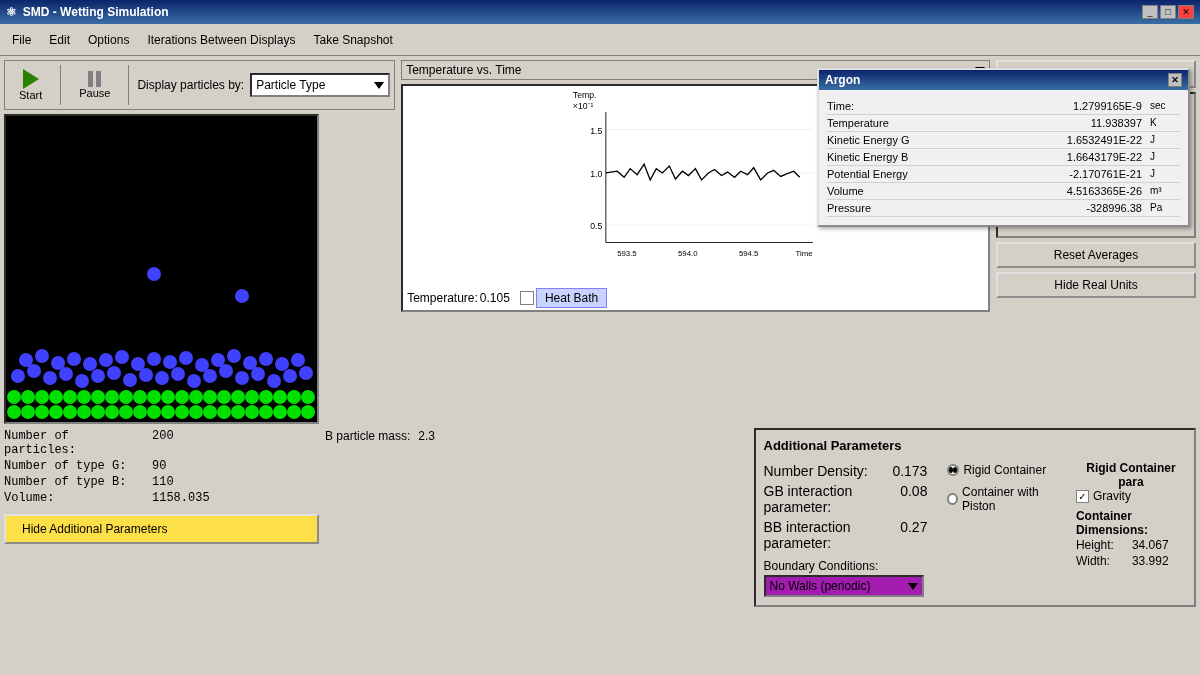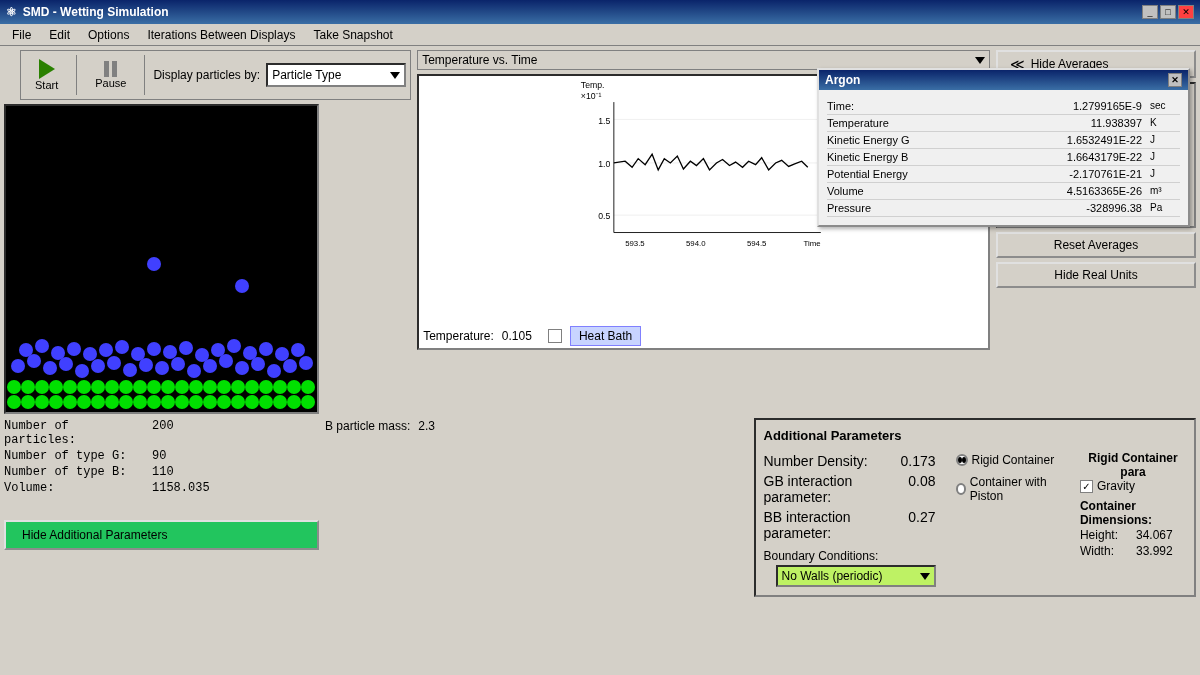--- a/index.html
+++ b/index.html
@@ -30,21 +30,21 @@
       display: flex; align-items: center; justify-content: center;
       font-size: 9px; cursor: pointer; color: #000;
     }
     .title-bar-btn.close { background: #ff4040; }
     
     .menu-bar {
       background: #d4d0c8;
       padding: 2px 4px;
       display: flex;
       gap: 2px;
-      height: 22px;
+      height: 32px;
       align-items: center;
       border-bottom: 1px solid #808080;
     }
     .menu-item {
       padding: 2px 8px;
       cursor: pointer;
       font-size: 12px;
     }
     
     .main-content {
@@ -61,21 +61,20 @@
       align-items: flex-start;
     }
     
     .controls-bar {
       display: flex;
       align-items: center;
       gap: 8px;
       background: #d4d0c8;
       padding: 4px;
       border: 1px solid #808080;
-      margin-left: 16px;
     }
     .btn-start {
       display: flex; flex-direction: column; align-items: center;
       cursor: pointer; padding: 4px 10px;
       font-size: 11px;
     }
     .btn-pause {
       display: flex; flex-direction: column; align-items: center;
       cursor: pointer; padding: 4px 10px;
       font-size: 11px;
@@ -202,26 +201,26 @@
     }
     .info-row {
       display: flex;
       gap: 8px;
       padding: 1px 0;
       font-size: 12px;
       font-family: Liberation Mono, monospace;
     }
     .info-label { width: 140px; }
     .hide-additional-btn {
-      background: #22c55e;
+      background: #fde047;
       border: 2px outset #e0e0e0;
       padding: 6px 16px;
       cursor: pointer;
       font-size: 12px;
-      margin-top: 24px;
+      margin-top: 8px;
     }
     .b-particle-row {
       display: flex; gap: 8px; font-size: 12px;
       padding: 1px 0;
     }
     
     .argon-panel {
       position: absolute;
       top: 68px;
       right: 10px;
@@ -304,34 +303,32 @@
     }
     .check-box {
       width: 13px; height: 13px;
       border: 1px solid #808080;
       background: white;
       display: flex; align-items: center; justify-content: center;
       font-size: 10px;
     }
     .boundary-select {
       border: 2px inset #808080;
-      background: #bef264;
+      background: #a21caf;
       padding: 2px 4px;
       font-size: 12px;
       width: 160px;
       display: flex; align-items: center; justify-content: space-between;
       cursor: pointer;
       height: 22px;
-      margin-left: 12px;
     }
     .chart-bottom-row {
-      display: flex; align-items: center; gap: 8px;
+      display: flex; align-items: center; gap: 2px;
       font-size: 12px;
       padding: 2px 4px;
-      margin-top: 48px;
     }
     .rigid-container-label {
       font-size: 12px;
       font-weight: bold;
       text-align: center;
     }
   </style>
 </head>
 <body>
 

